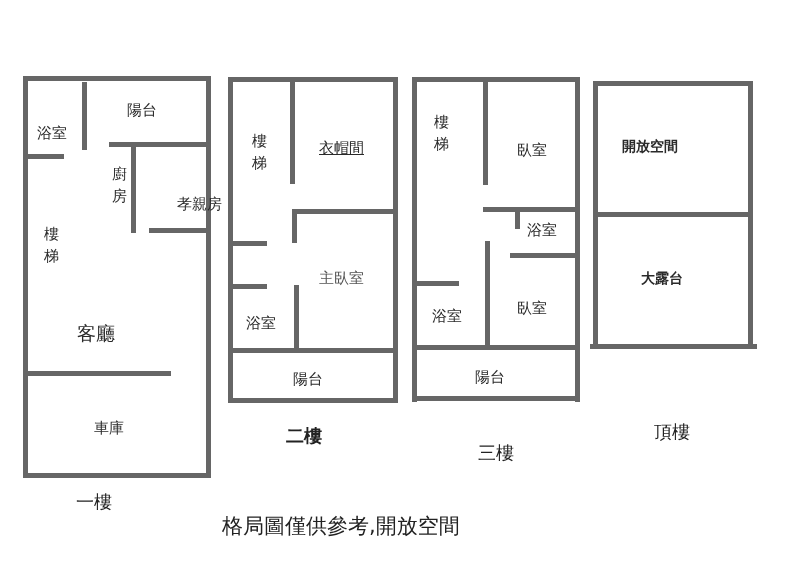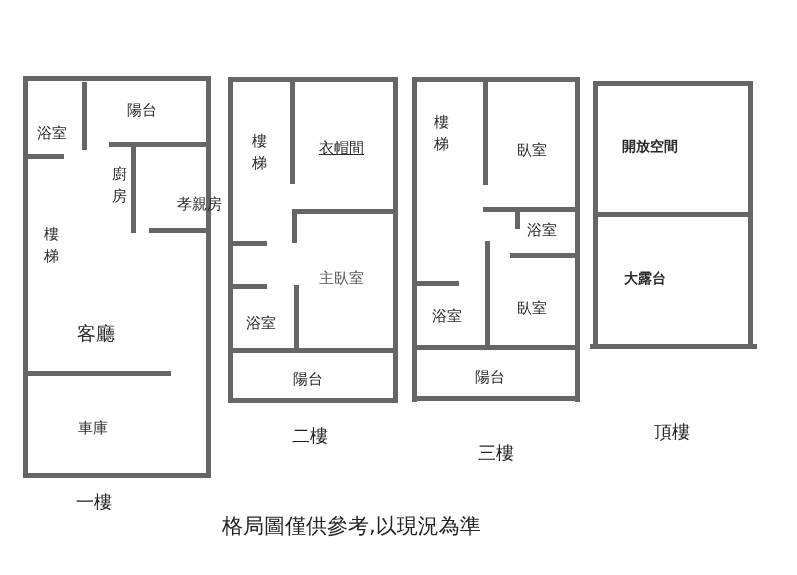--- a/index.html
+++ b/index.html
@@ -35,21 +35,21 @@
     <div class="w" style="left:149px;top:228px;width:58px;height:5px;"></div>
 
     <div class="w" style="left:28px;top:371px;width:143px;height:5px;"></div>
 
     <div class="lbl" style="left:37px;top:126px;">浴室</div>
     <div class="lbl" style="left:127px;top:103px;">陽台</div>
     <div class="lbl v" style="left:109px;top:163px;">廚房</div>
     <div class="lbl" style="left:145px;top:197px;margin-left:32px;">孝親房</div>
     <div class="lbl v" style="left:41px;top:223px;">樓梯</div>
     <div class="lbl mid" style="left:77px;top:324px;">客廳</div>
-    <div class="lbl" style="left:78px;top:421px;">車庫</div>
+    <div class="lbl" style="left:94px;top:421px;">車庫</div>
     <div class="floor-name" style="left:76px;top:490px;">一樓</div>
   </div>
 
   <div>
     <div class="w" style="left:228px;top:77px;width:170px;height:5px;"></div>
     <div class="w" style="left:228px;top:77px;width:5px;height:326px;"></div>
     <div class="w" style="left:393px;top:77px;width:5px;height:326px;"></div>
     <div class="w" style="left:228px;top:398px;width:170px;height:5px;"></div>
 
     <div class="w" style="left:290px;top:82px;width:5px;height:102px;"></div>
@@ -62,21 +62,21 @@
 
     <div class="w" style="left:294px;top:285px;width:5px;height:66px;"></div>
 
     <div class="w" style="left:233px;top:348px;width:161px;height:5px;"></div>
 
     <div class="lbl v" style="left:249px;top:130px;">樓梯</div>
     <div class="lbl" style="left:319px;top:141px;text-decoration:underline;">衣帽間</div>
     <div class="lbl" style="left:319px;top:271px;color:#555;">主臥室</div>
     <div class="lbl" style="left:246px;top:316px;">浴室</div>
     <div class="lbl" style="left:293px;top:372px;">陽台</div>
-    <div class="floor-name" style="left:292px;top:424px;">二樓</div>
+    <div class="floor-name" style="left:286px;top:424px;font-weight:bold;">二樓</div>
   </div>
 
   <div>
     <div class="w" style="left:412px;top:77px;width:168px;height:5px;"></div>
     <div class="w" style="left:412px;top:77px;width:5px;height:325px;"></div>
     <div class="w" style="left:575px;top:77px;width:5px;height:325px;"></div>
     <div class="w" style="left:412px;top:396px;width:168px;height:5px;"></div>
 
     <div class="w" style="left:483px;top:82px;width:5px;height:103px;"></div>
 
@@ -101,18 +101,18 @@
   </div>
 
   <div>
     <div class="w" style="left:593px;top:81px;width:160px;height:5px;"></div>
     <div class="w" style="left:593px;top:81px;width:5px;height:267px;"></div>
     <div class="w" style="left:748px;top:81px;width:5px;height:267px;"></div>
     <div class="w" style="left:590px;top:344px;width:167px;height:5px;"></div>
     <div class="w" style="left:593px;top:212px;width:160px;height:5px;"></div>
 
     <div class="lbl big" style="left:622px;top:139px;">開放空間</div>
-    <div class="lbl big" style="left:624px;top:271px;">大露台</div>
+    <div class="lbl big" style="left:641px;top:271px;">大露台</div>
     <div class="floor-name" style="left:654px;top:420px;">頂樓</div>
   </div>
 
-  <div class="note">格局圖僅供參考,以現況為準</div>
+  <div class="note">格局圖僅供參考,開放空間</div>
 </div>
 
 </body></html>

